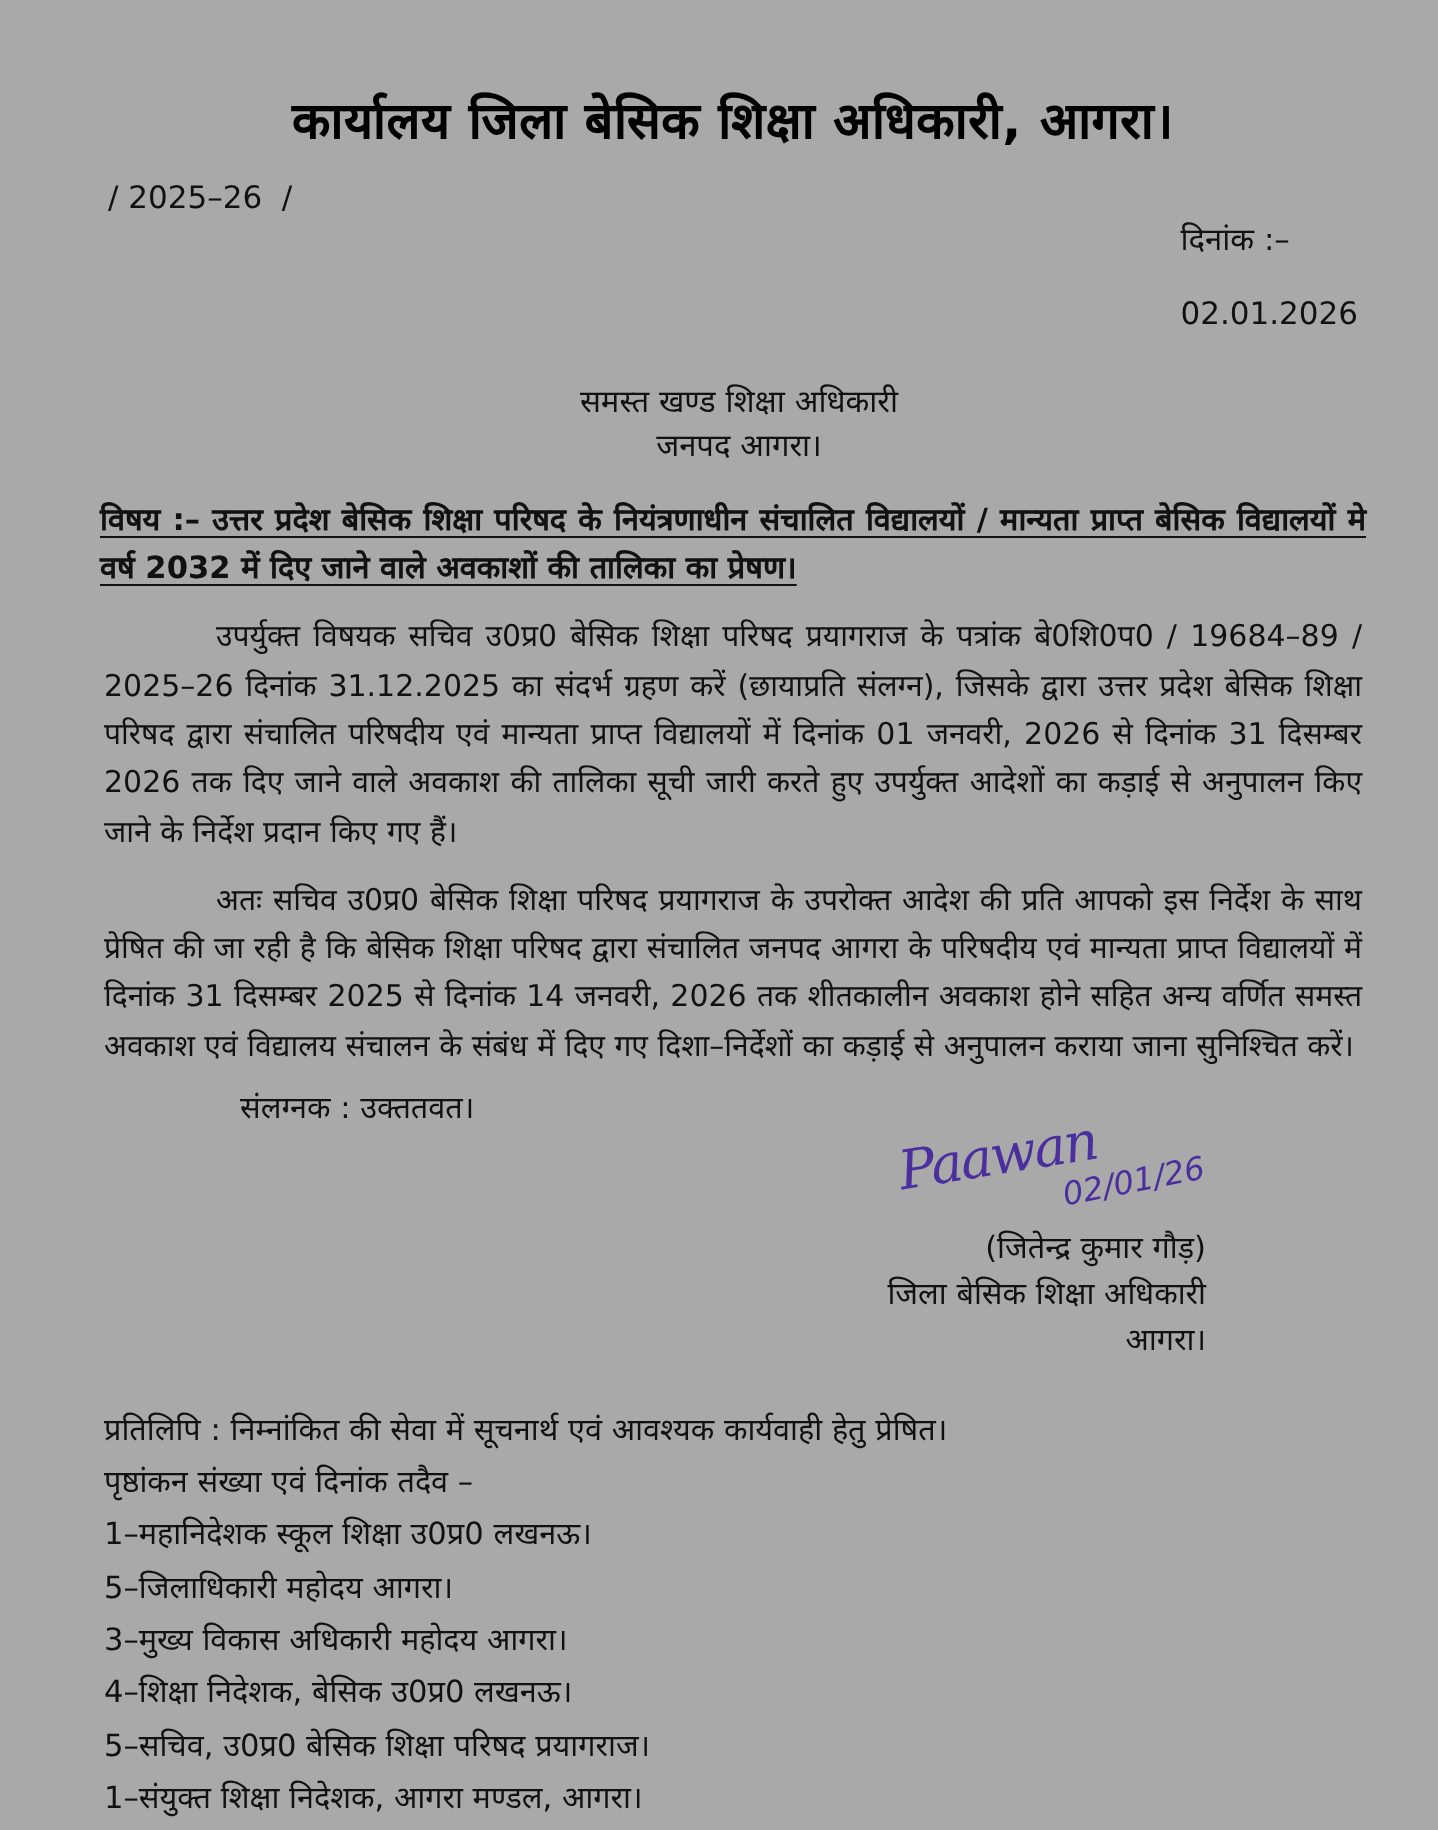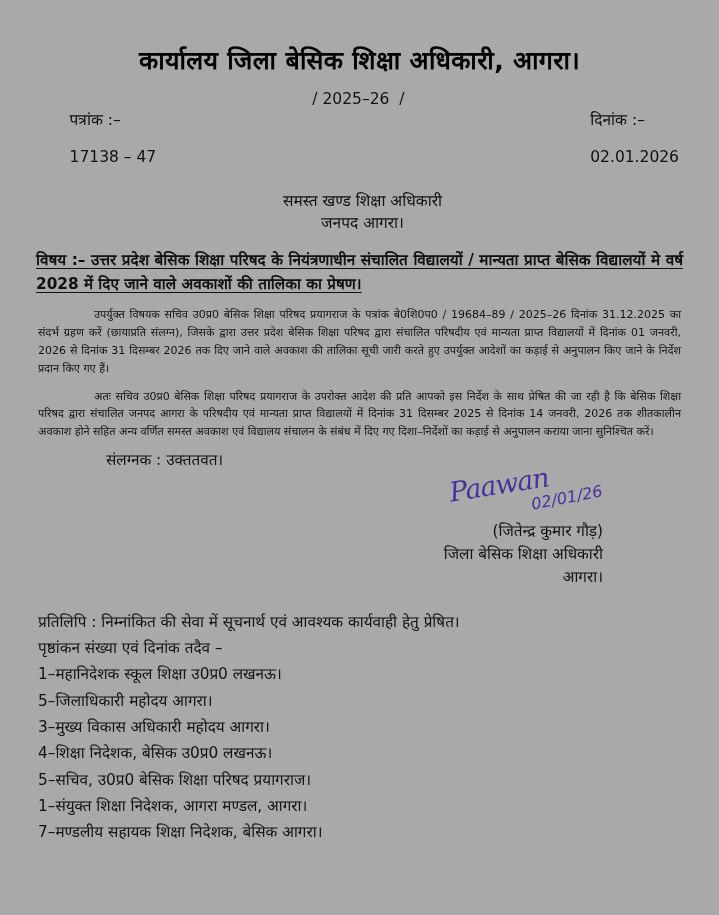--- a/index.html
+++ b/index.html
@@ -12,21 +12,21 @@
     background: #a9a9a9;
     font-family: "DejaVu Sans", "Liberation Sans", sans-serif;
     color: #111;
     overflow: hidden;
   }
   .page {
     position: relative;
     width: 719px;
     height: 915px;
     box-sizing: border-box;
-    padding: 38px 34px 10px 34px;
+    padding: 38px 34px 10px 48px;
   }
   .doc-title {
     text-align: center;
     font-size: 25px;
     font-weight: bold;
     letter-spacing: 0.3px;
     margin: 4px 0 14px 0;
     color: #000;
   }
   .meta-row {
@@ -48,21 +48,21 @@
   .subject {
     font-size: 15.3px;
     font-weight: bold;
     margin: 14px 2px 0 2px;
     line-height: 1.55;
     text-align: justify;
     text-decoration: underline;
     text-underline-offset: 3px;
   }
   .body-para {
-    font-size: 11px;
+    font-size: 15px;
     line-height: 1.62;
     margin: 10px 4px 0 4px;
     text-align: justify;
     text-justify: inter-word;
   }
   .indent { text-indent: 56px; }
   .attachment {
     font-size: 15.3px;
     margin: 8px 0 0 72px;
   }
@@ -107,39 +107,34 @@
   .backside div { white-space: pre-wrap; }
 </style>
 </head>
 <body>
 
 <div class="page">
 
   <div class="doc-title">कार्यालय जिला बेसिक शिक्षा अधिकारी, आगरा।</div>
 
   <div class="meta-row">
-    <div class="meta-left">
-      <span>पत्रांक :–</span>
-      &nbsp;&nbsp;&nbsp;
-      <span>17138 – 47</span>
-    </div>
     <div class="meta-mid">/ 2025–26  /</div>
     <div class="meta-right">
       <span>दिनांक :–</span>
       &nbsp;&nbsp;
       <span>02.01.2026</span>
     </div>
   </div>
 
   <div class="addressee">
     <div>समस्त खण्ड शिक्षा अधिकारी</div>
     <div>जनपद आगरा।</div>
   </div>
 
-  <div class="subject">विषय :– उत्तर प्रदेश बेसिक शिक्षा परिषद के नियंत्रणाधीन संचालित विद्यालयों / मान्यता प्राप्त बेसिक विद्यालयों मे वर्ष 2028 में दिए जाने वाले अवकाशों की तालिका का प्रेषण।</div>
+  <div class="subject">विषय :– उत्तर प्रदेश बेसिक शिक्षा परिषद के नियंत्रणाधीन संचालित विद्यालयों / मान्यता प्राप्त बेसिक विद्यालयों मे वर्ष 2032 में दिए जाने वाले अवकाशों की तालिका का प्रेषण।</div>
 
   <div class="body-para indent">उपर्युक्त विषयक सचिव उ0प्र0 बेसिक शिक्षा परिषद प्रयागराज के पत्रांक बे0शि0प0 / 19684–89 / 2025–26 दिनांक 31.12.2025 का संदर्भ ग्रहण करें (छायाप्रति संलग्न), जिसके द्वारा उत्तर प्रदेश बेसिक शिक्षा परिषद द्वारा संचालित परिषदीय एवं मान्यता प्राप्त विद्यालयों में दिनांक 01 जनवरी, 2026 से दिनांक 31 दिसम्बर 2026 तक दिए जाने वाले अवकाश की तालिका सूची जारी करते हुए उपर्युक्त आदेशों का कड़ाई से अनुपालन किए जाने के निर्देश प्रदान किए गए हैं।</div>
 
   <div class="body-para indent">अतः सचिव उ0प्र0 बेसिक शिक्षा परिषद प्रयागराज के उपरोक्त आदेश की प्रति आपको इस निर्देश के साथ प्रेषित की जा रही है कि बेसिक शिक्षा परिषद द्वारा संचालित जनपद आगरा के परिषदीय एवं मान्यता प्राप्त विद्यालयों में दिनांक 31 दिसम्बर 2025 से दिनांक 14 जनवरी, 2026 तक शीतकालीन अवकाश होने सहित अन्य वर्णित समस्त अवकाश एवं विद्यालय संचालन के संबंध में दिए गए दिशा–निर्देशों का कड़ाई से अनुपालन कराया जाना सुनिश्चित करें।</div>
 
   <div class="attachment">संलग्नक : उक्ततवत।</div>
 
   <div class="sign-block">
     <div>
       <span class="sign-scribble">Paawan</span><span class="sign-date">02/01/26</span>

